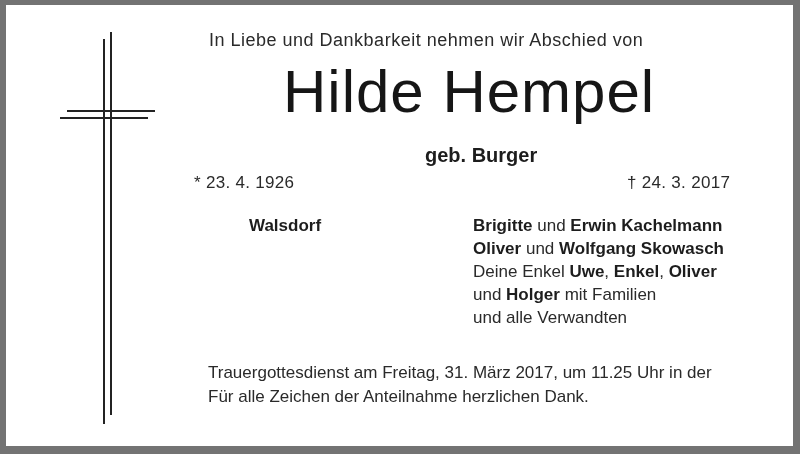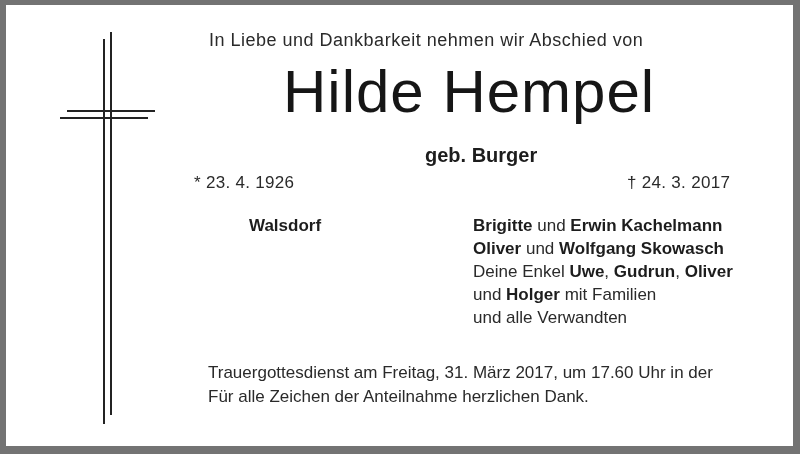--- a/index.html
+++ b/index.html
@@ -81,23 +81,23 @@
 
   <div class="abs birth">* 23. 4. 1926</div>
   <div class="abs death">† 24. 3. 2017</div>
 
   <div class="abs place">Walsdorf</div>
 
   <div class="abs mourners">
     <div>
         <div><span class="b">Brigitte</span><span> und </span><span class="b">Erwin Kachelmann</span></div>
         <div><span class="b">Oliver</span><span> und </span><span class="b">Wolfgang Skowasch</span></div>
-        <div><span>Deine Enkel </span><span class="b">Uwe</span><span>, </span><span class="b">Gudrun</span><span>, </span><span class="b">Oliver</span></div>
+        <div><span>Deine Enkel </span><span class="b">Uwe</span><span>, </span><span class="b">Enkel</span><span>, </span><span class="b">Oliver</span></div>
         <div><span>und </span><span class="b">Holger</span><span> mit Familien</span></div>
         <div><span>und alle Verwandten</span></div>
       </div>
   </div>
 
   <div class="abs service">
-      <div>Trauergottesdienst am Freitag, 31. März 2017, um 17.60 Uhr in der</div>
+      <div>Trauergottesdienst am Freitag, 31. März 2017, um 11.25 Uhr in der</div>
       <div>Für alle Zeichen der Anteilnahme herzlichen Dank.</div>
     </div>
 </div>
 
 </body></html>

